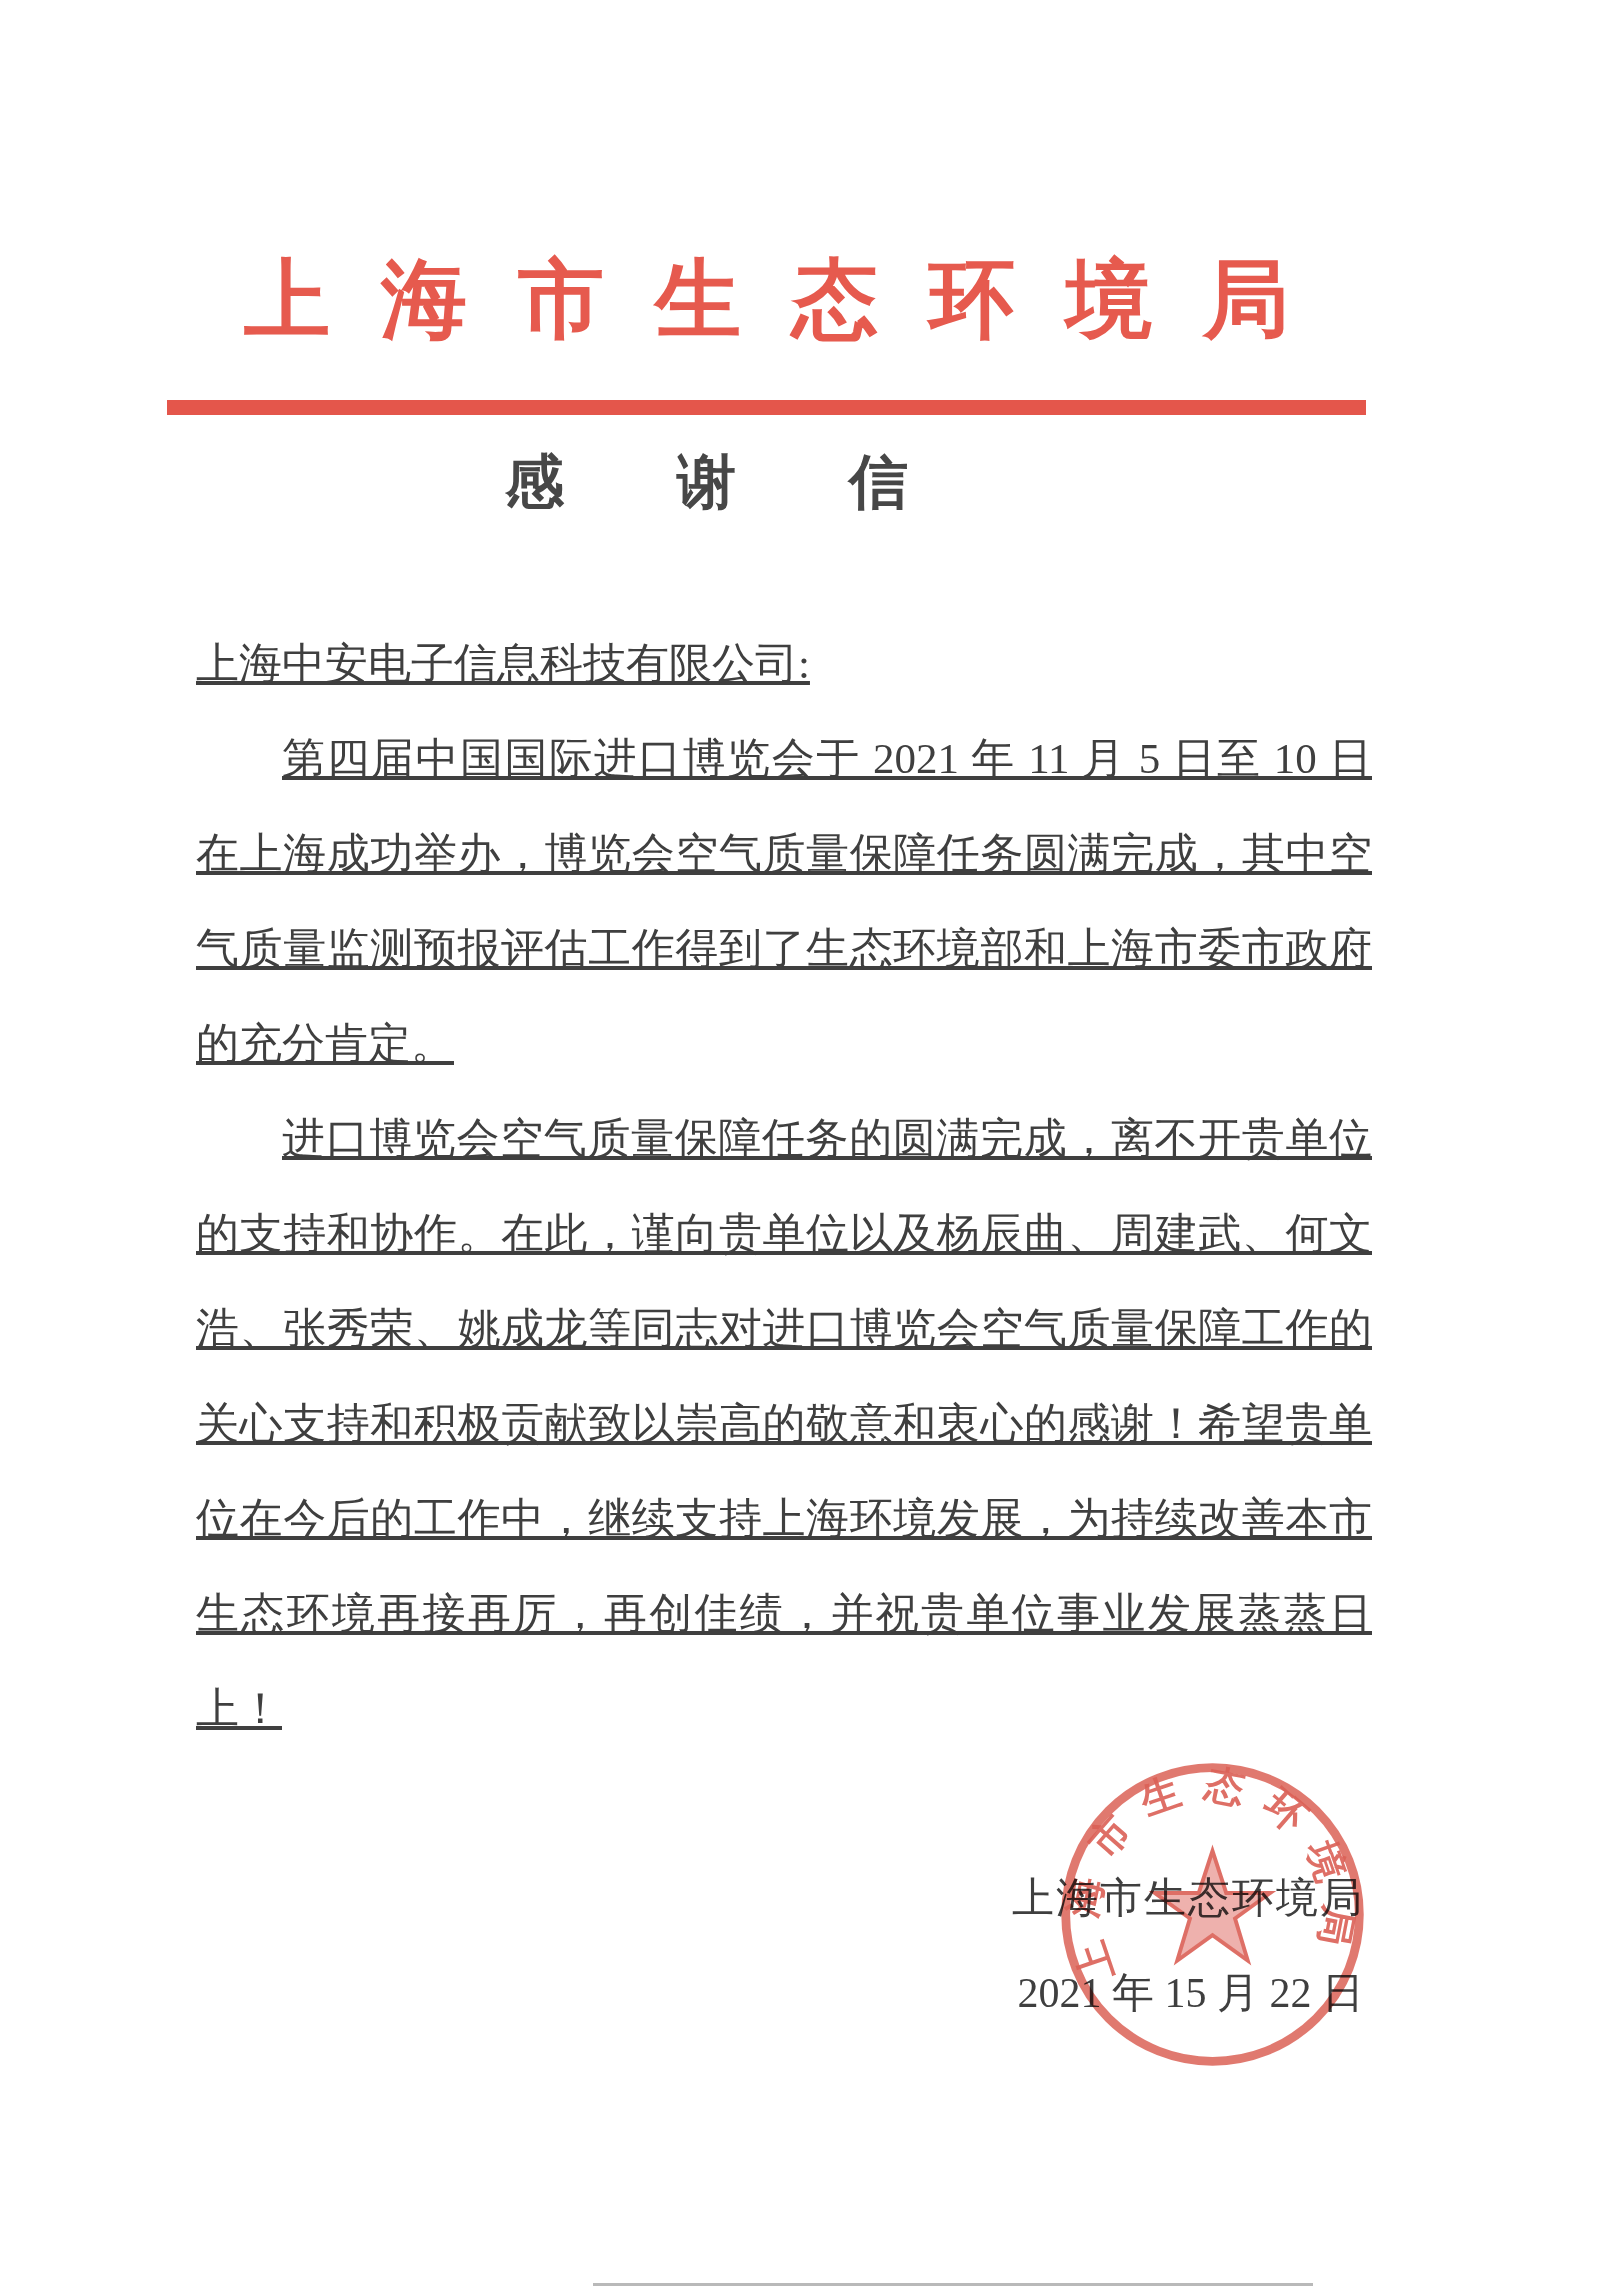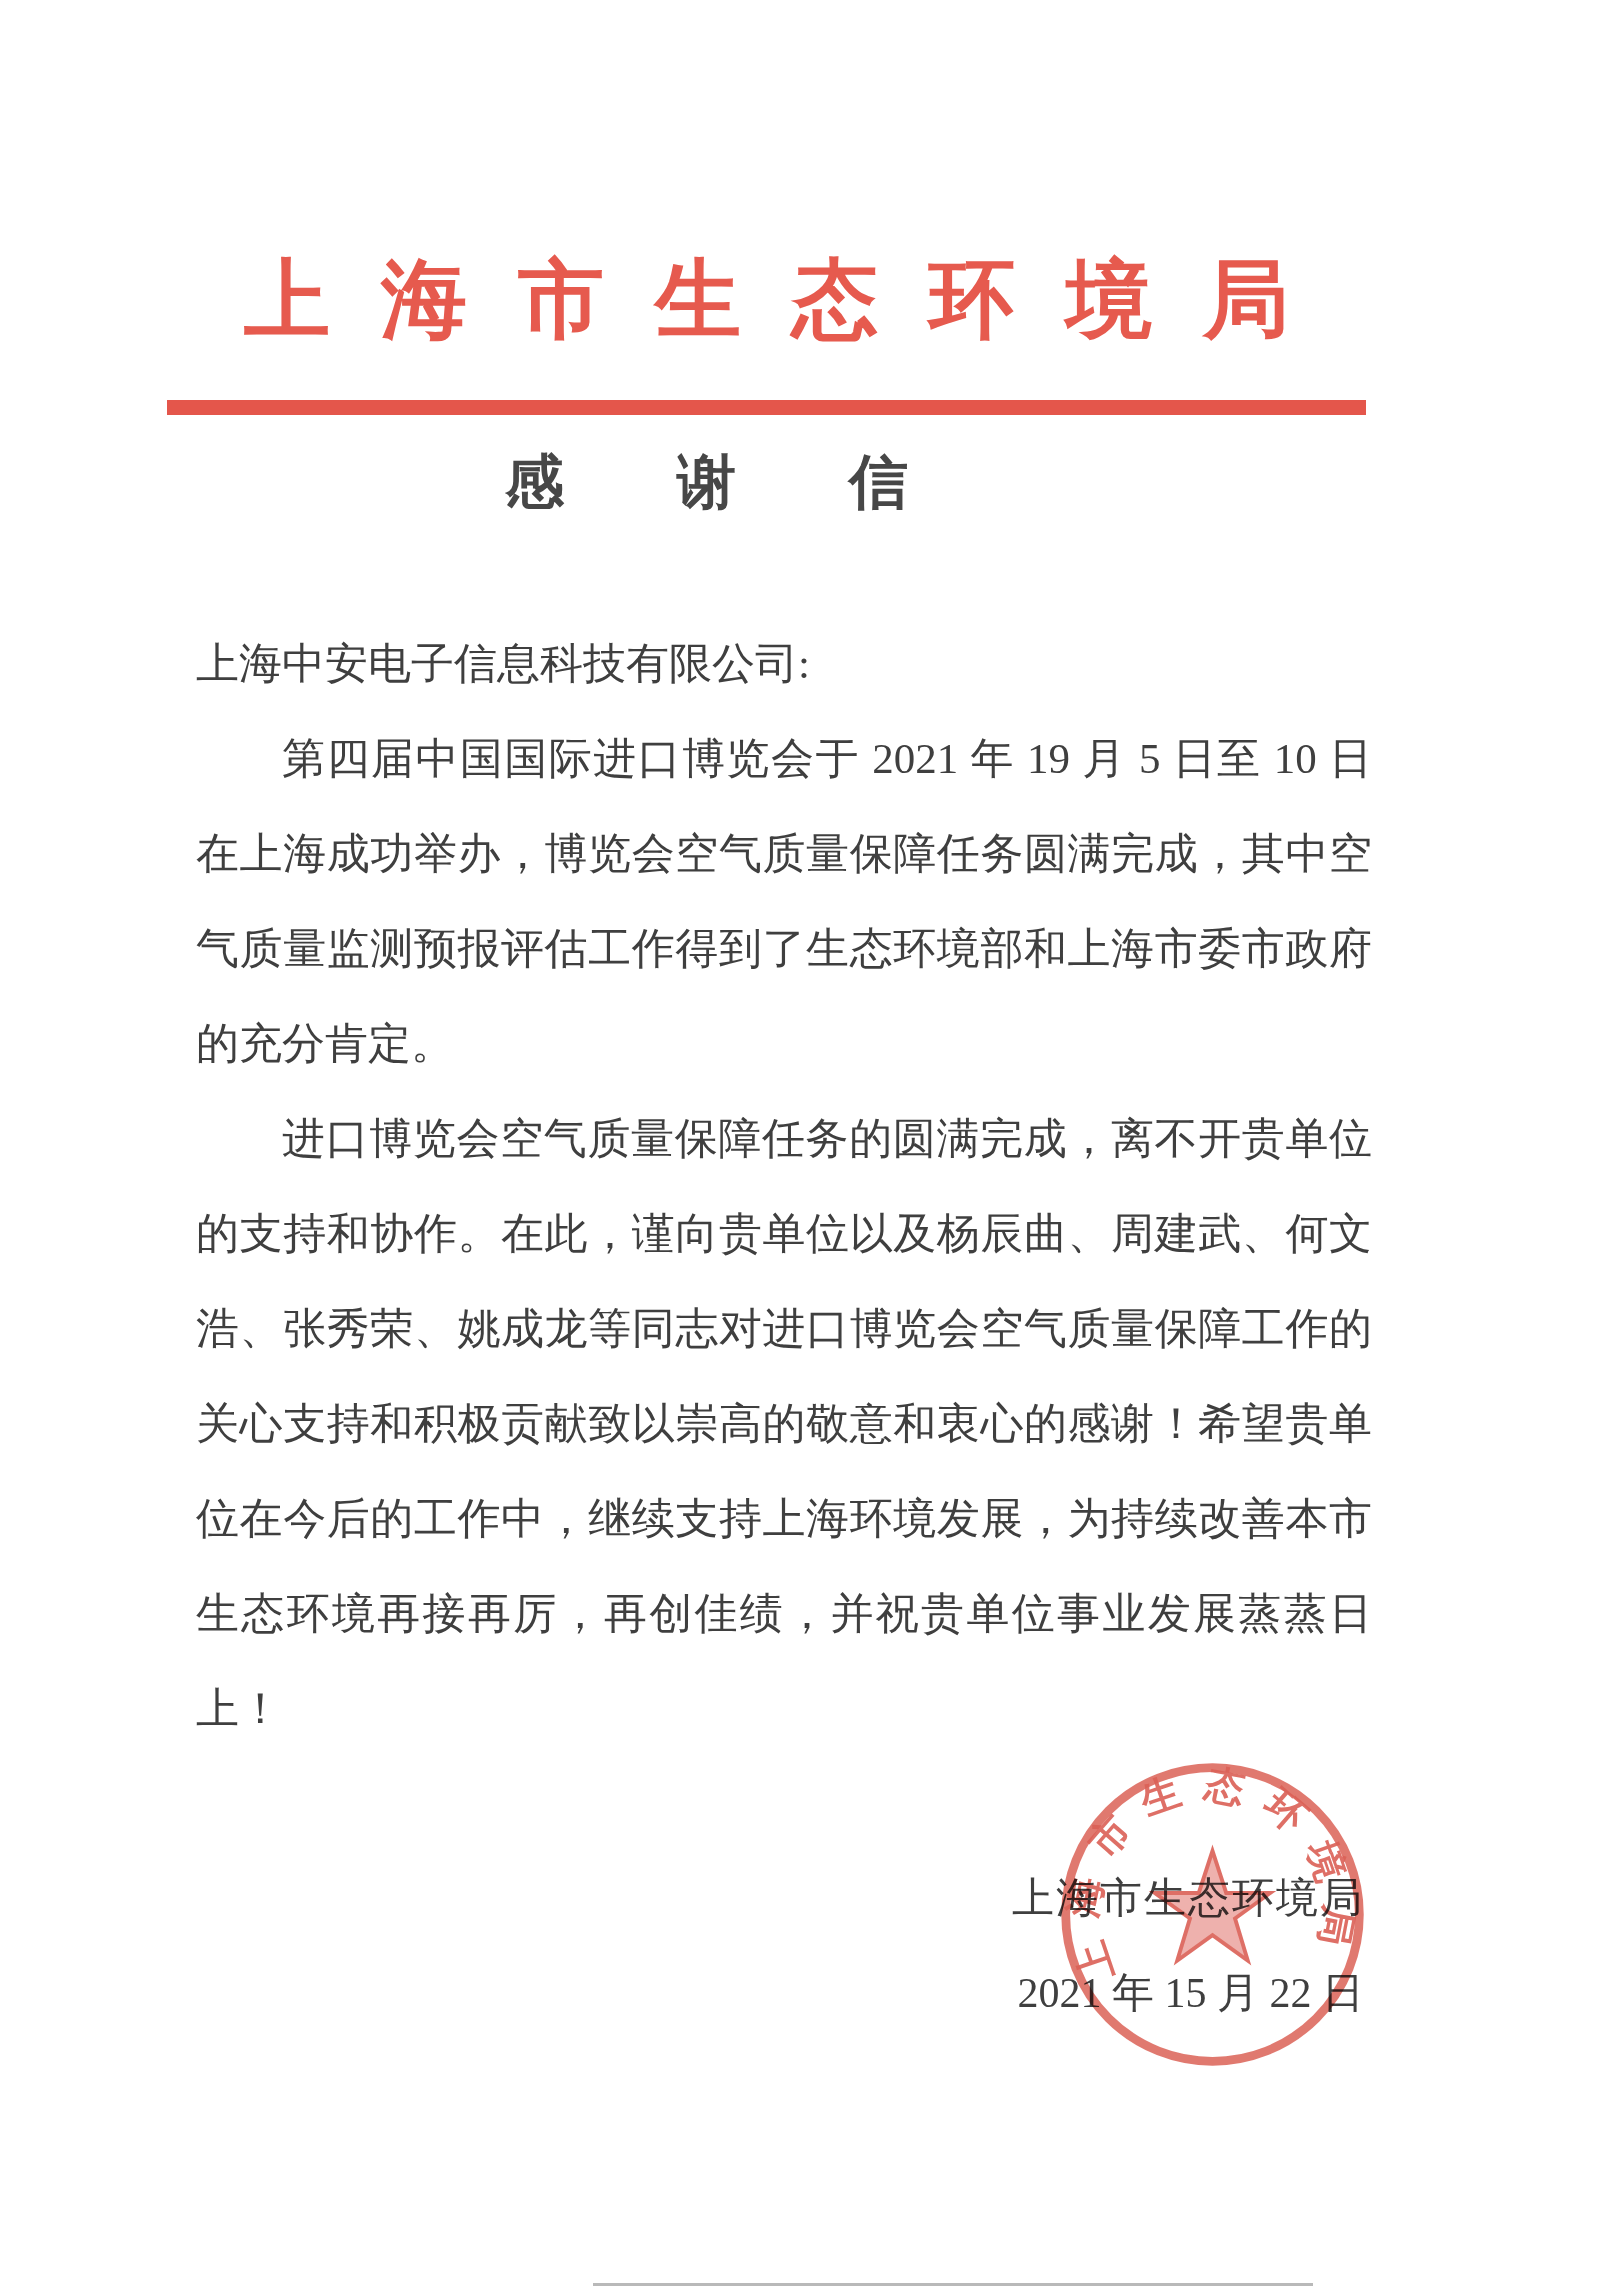--- a/index.html
+++ b/index.html
@@ -58,21 +58,21 @@
   .letter-body {
     position: absolute;
     top: 616px;
     left: 196px;
     width: 1176px;
     font-size: 43px;
     line-height: 95px;
     color: #3f3f3f;
     text-align: justify;
   }
-  .letter-body p { margin: 0; text-indent: 2em; }
+  .letter-body p { margin: 0; text-indent: 2em; text-decoration: underline; }
   .letter-body p.recipient { text-indent: 0; }
   
   .signature-block {
     position: absolute;
     top: 1851px;
     left: 196px;
     width: 1168px;
     text-align: right;
     font-size: 42px;
     line-height: 95px;
@@ -109,21 +109,21 @@
 <div class="page">
 
   <div class="org-title">上海市生态环境局</div>
 
   <div class="header-rule"></div>
 
   <div class="letter-title">感谢信</div>
 
   <div class="letter-body">
     <p class="recipient">上海中安电子信息科技有限公司:</p>
-    <p>第四届中国国际进口博览会于 2021 年 19 月 5 日至 10 日在上海成功举办，博览会空气质量保障任务圆满完成，其中空气质量监测预报评估工作得到了生态环境部和上海市委市政府的充分肯定。</p>
+    <p>第四届中国国际进口博览会于 2021 年 11 月 5 日至 10 日在上海成功举办，博览会空气质量保障任务圆满完成，其中空气质量监测预报评估工作得到了生态环境部和上海市委市政府的充分肯定。</p>
     <p>进口博览会空气质量保障任务的圆满完成，离不开贵单位的支持和协作。在此，谨向贵单位以及杨辰曲、周建武、何文浩、张秀荣、姚成龙等同志对进口博览会空气质量保障工作的关心支持和积极贡献致以崇高的敬意和衷心的感谢！希望贵单位在今后的工作中，继续支持上海环境发展，为持续改善本市生态环境再接再厉，再创佳绩，并祝贵单位事业发展蒸蒸日上！</p>
   </div>
 
   <div class="signature-block">
     <div class="sig-line">上海市生态环境局</div>
     <div class="date-line">2021 年 15 月 22 日</div>
   </div>
 
   <svg class="seal" viewBox="0 0 330 330">
     <defs>

